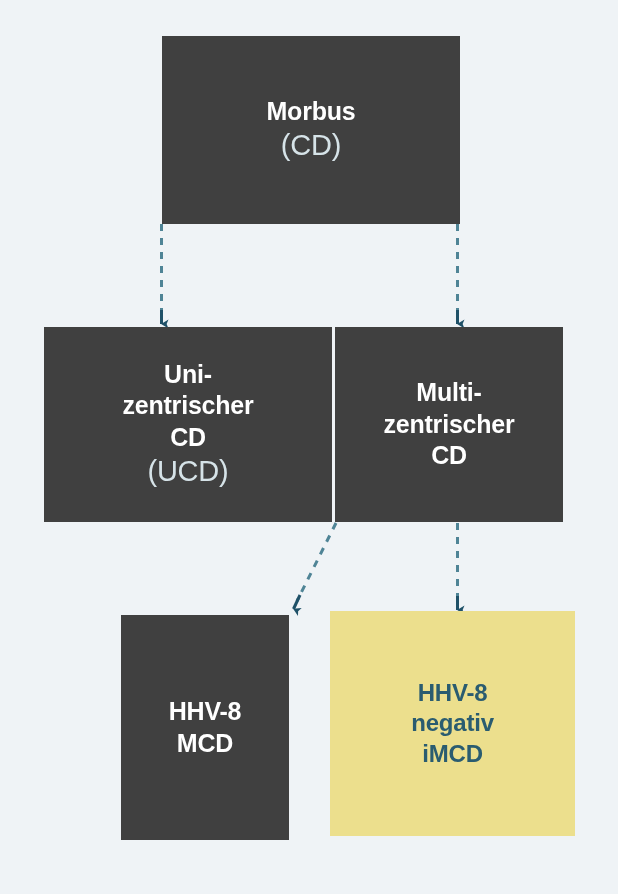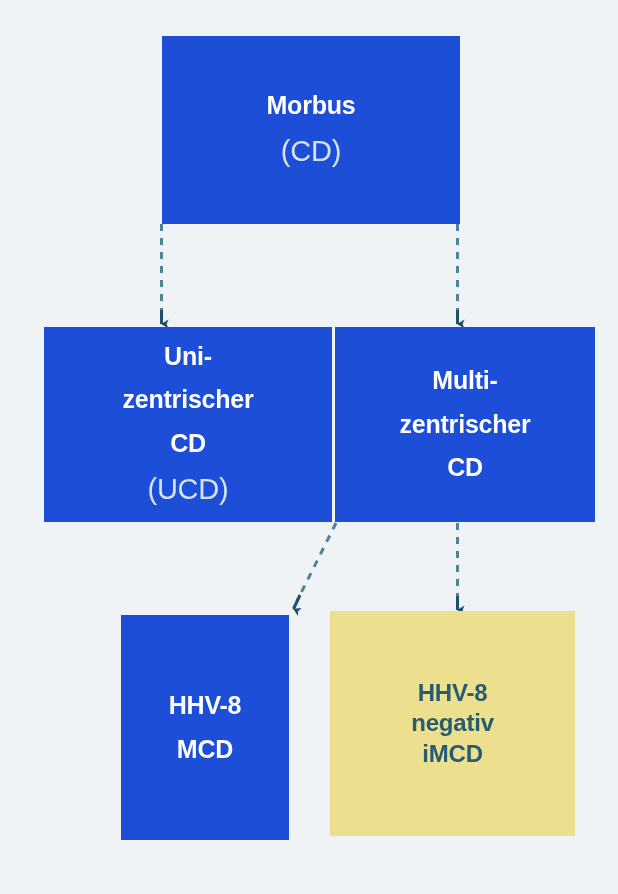--- a/index.html
+++ b/index.html
@@ -23,23 +23,22 @@
     display: flex;
     flex-direction: column;
     align-items: center;
     justify-content: center;
     text-align: center;
     box-sizing: border-box;
     line-height: 1.26;
     z-index: 2;
   }
   .node.teal {
-    background: #1d4ed8;
+    background: #404040;
     color: #ffffff;
-    gap: 12px;
   }
   .node.yellow {
     background: #ecdf8d;
     color: #2a5c70;
   }
   .node .title {
     font-weight: bold;
     font-size: 25px;
     letter-spacing: -0.2px;
   }
@@ -50,21 +49,21 @@
     letter-spacing: -0.2px;
   }
   .node.yellow .title {
     font-size: 24px;
     color: #2a5c70;
   }
 
   
   #node-cd        { left: 162px; top: 36px;  width: 298px; height: 188px; }
   #node-ucd       { left: 44px;  top: 327px; width: 288px; height: 195px; }
-  #node-mcd       { left: 335px; top: 327px; width: 260px; height: 195px; }
+  #node-mcd       { left: 335px; top: 327px; width: 228px; height: 195px; }
   #node-hhv8pos   { left: 121px; top: 615px; width: 168px; height: 225px; }
   #node-imcd      { left: 330px; top: 611px; width: 245px; height: 225px; }
 
   #edges {
     position: absolute;
     left: 0;
     top: 0;
     width: 618px;
     height: 894px;
     z-index: 1;

